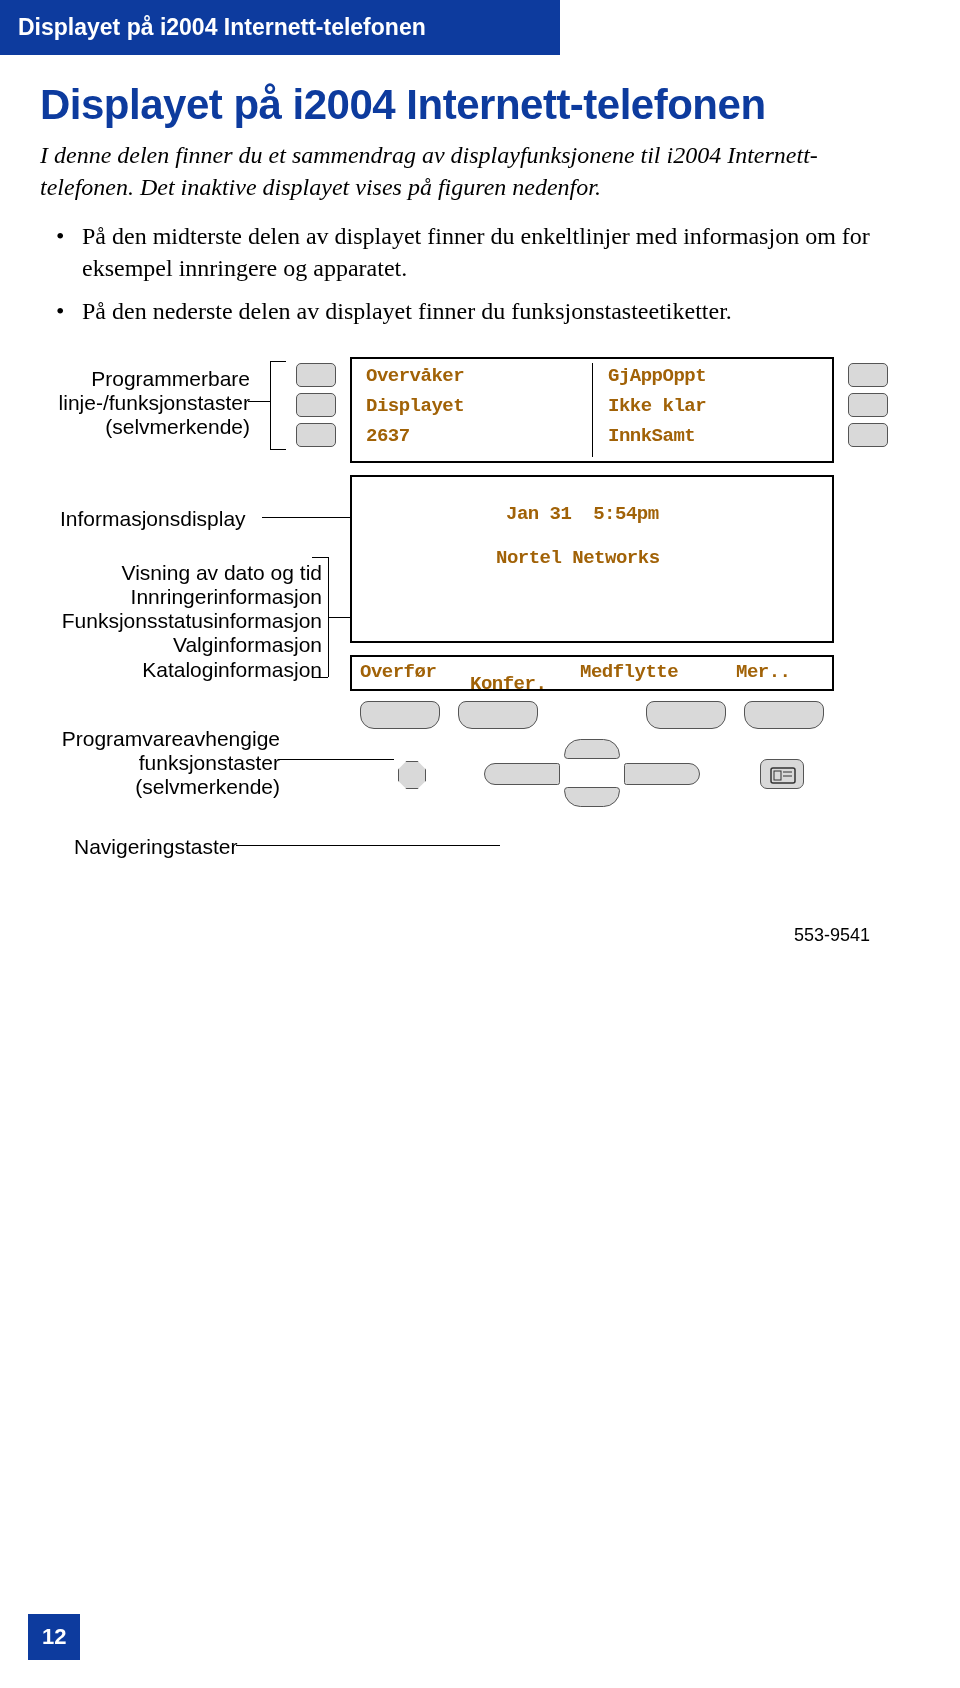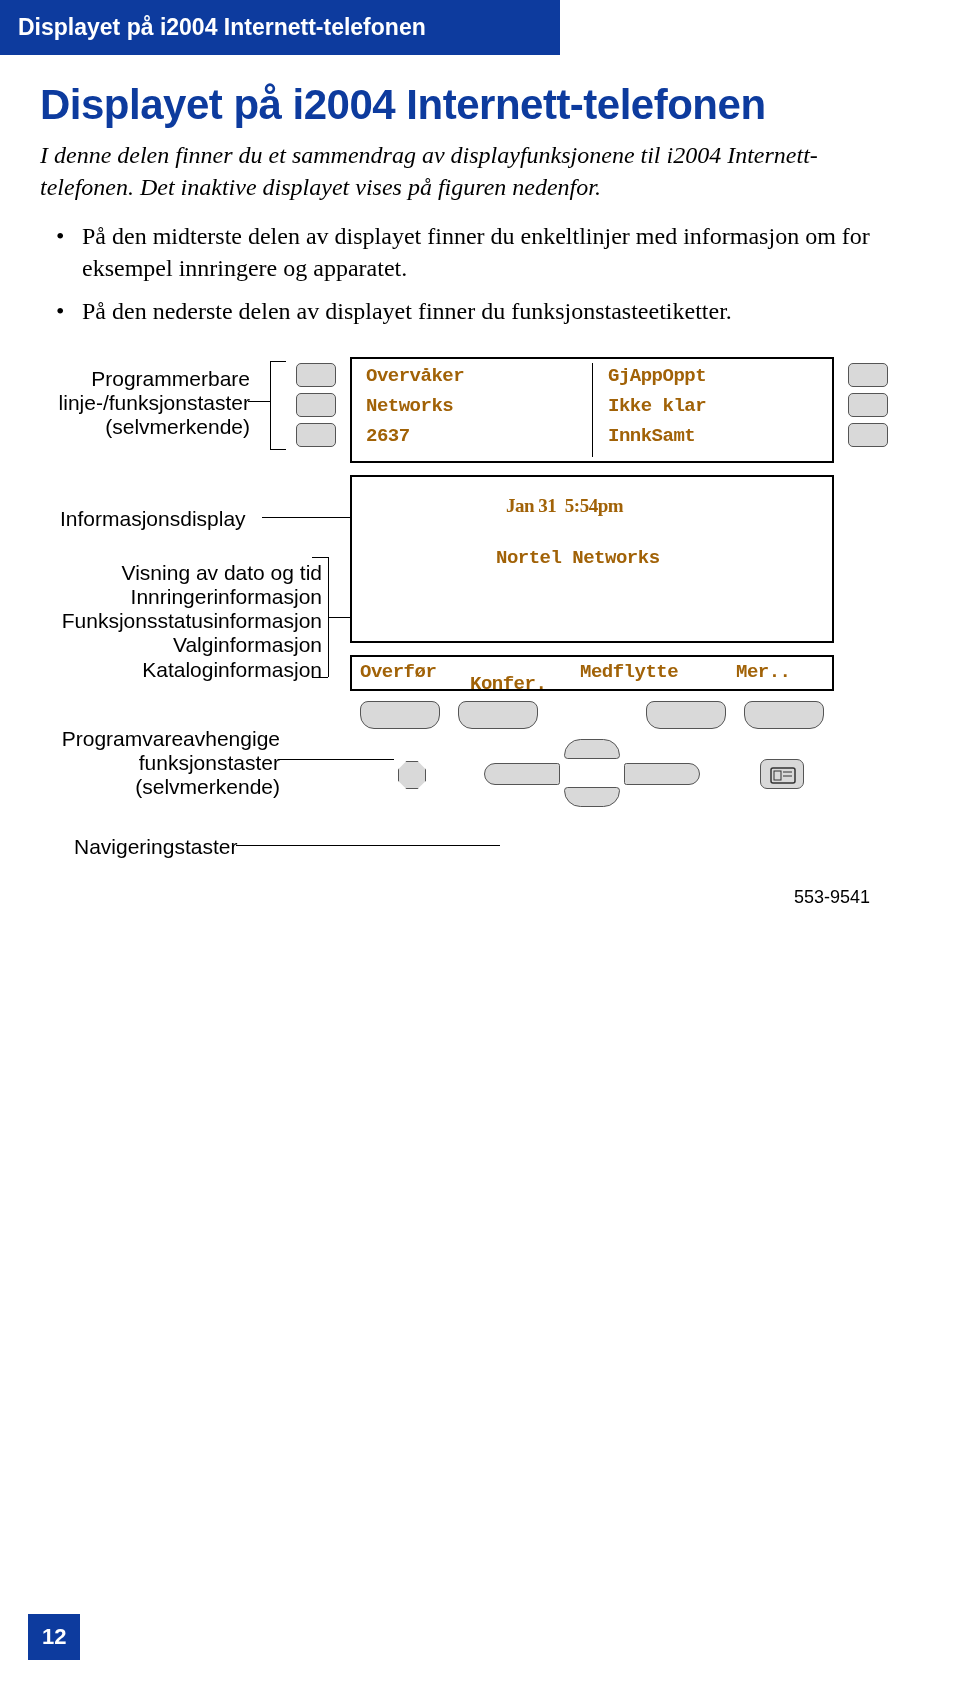--- a/index.html
+++ b/index.html
@@ -139,20 +139,21 @@
     background:#000;
   }
   .hl { height:1px; }
   .vl { width:1px; }
 
   .figref {
     position:absolute;
     right: 50px;
     font-size:18px;
     font-family: Arial, Helvetica, sans-serif;
+    margin-top: 38px;
   }
 
   .page-num {
     position: absolute;
     bottom: 28px;
     left: 28px;
     background: #0d3b9e;
     color: #fff;
     font-family: Arial, Helvetica, sans-serif;
     font-weight: bold;
@@ -191,28 +192,28 @@
     <div class="keycap" style="left:256px; top:36px;"></div>
     <div class="keycap" style="left:256px; top:66px;"></div>
 
     <div class="keycap" style="left:808px; top:6px;"></div>
     <div class="keycap" style="left:808px; top:36px;"></div>
     <div class="keycap" style="left:808px; top:66px;"></div>
 
     <div class="screen" style="left:310px; top:0; width:484px; height:106px;"></div>
     <div class="divider" style="left:552px; top:6px; width:1px; height:94px;"></div>
     <span class="screen-text" style="left:326px; top:8px;">Overvåker</span>
-    <span class="screen-text" style="left:326px; top:38px;">Networks</span>
+    <span class="screen-text" style="left:326px; top:38px;">Displayet</span>
     <span class="screen-text" style="left:326px; top:68px;">2637</span>
     <span class="screen-text" style="left:568px; top:8px;">GjAppOppt</span>
     <span class="screen-text" style="left:568px; top:38px;">Ikke klar</span>
     <span class="screen-text" style="left:568px; top:68px;">InnkSamt</span>
 
     <div class="screen" style="left:310px; top:118px; width:484px; height:168px;"></div>
-    <span class="screen-text" style="left:466px; top:138px;font-family:Liberation Serif, serif;">Jan 31  5:54pm</span>
+    <span class="screen-text" style="left:466px; top:146px;">Jan 31  5:54pm</span>
     <span class="screen-text" style="left:456px; top:190px;">Nortel Networks</span>
 
     <div class="callout left" style="left:20px; top:150px;">Informasjonsdisplay</div>
     <div class="line hl" style="left:222px; top:160px; width:88px;"></div>
 
     <div class="callout center" style="left:-18px; top:204px; width:300px; white-space:pre-line;">Visning av dato og tid
 Innringerinformasjon
 Funksjonsstatusinformasjon
 Valginformasjon
 Kataloginformasjon</div>

